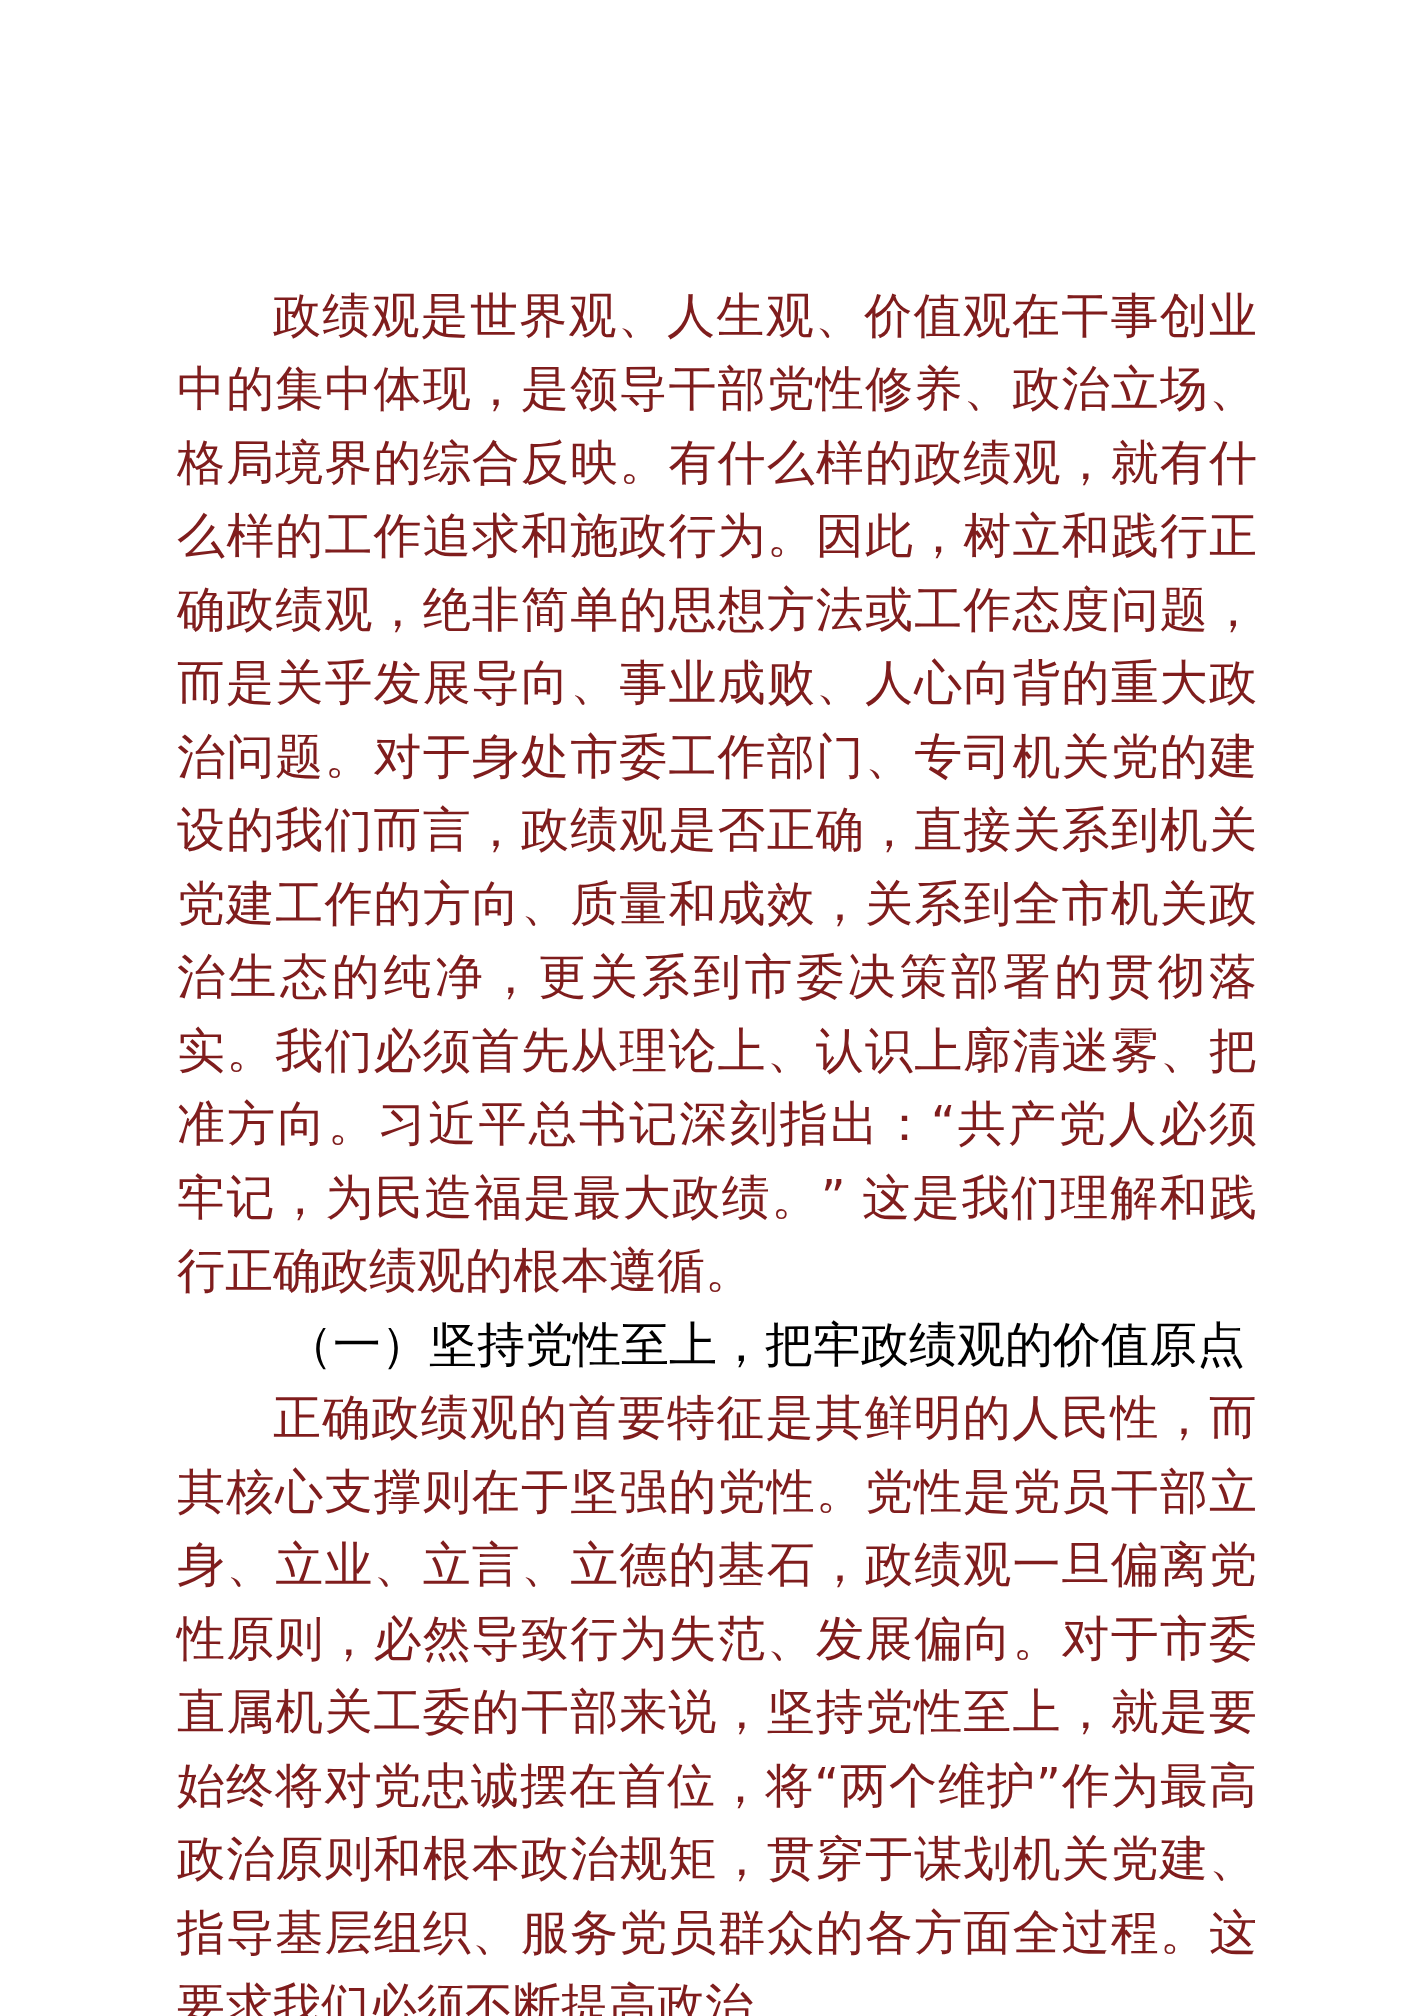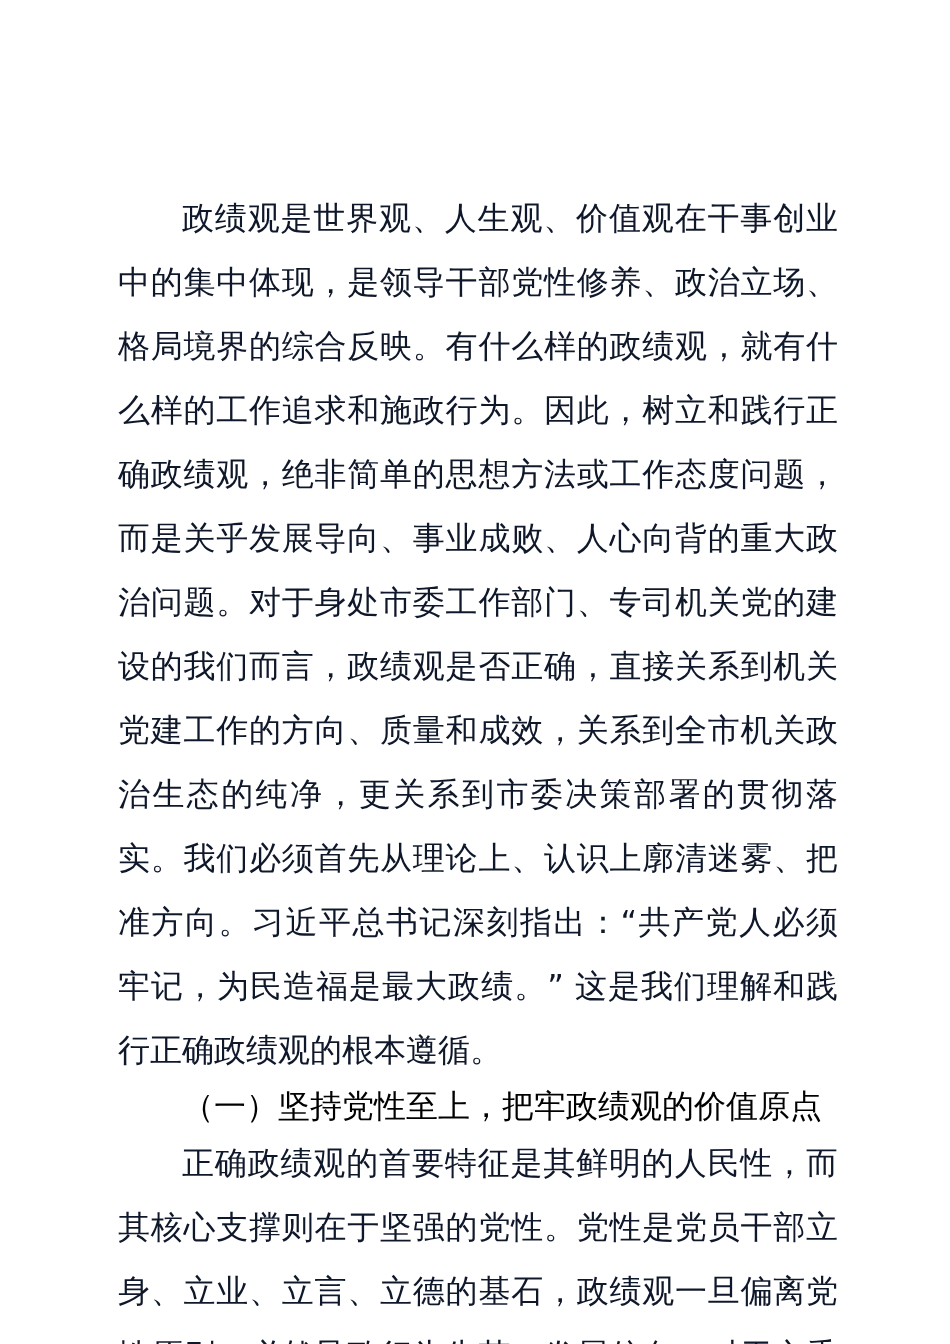--- a/index.html
+++ b/index.html
@@ -25,36 +25,36 @@
   #content {
     position: absolute;
     left: 118px;
     top: 186px;
     width: 720px;
   }
   p.body-para {
     margin: 0;
     padding: 0;
     font-size: 32px;
-    line-height: 64px;
-    color: #0f172a;
+    line-height: 49px;
+    color: #7f1d1d;
     text-align: justify;
     text-justify: inter-ideograph;
     text-indent: 64px;
     letter-spacing: 0;
     word-break: break-all;
     font-weight: 400;
   }
   p.heading-para {
     margin: 0;
     padding: 0;
     font-size: 32px;
     line-height: 49px;
     color: #000000;
-    text-align: left;
+    text-align: center;
     text-indent: 64px;
     word-break: break-all;
     font-weight: 400;
   }
 </style>
 </head>
 <body>
 
 <div id="page">
   <div id="content">

